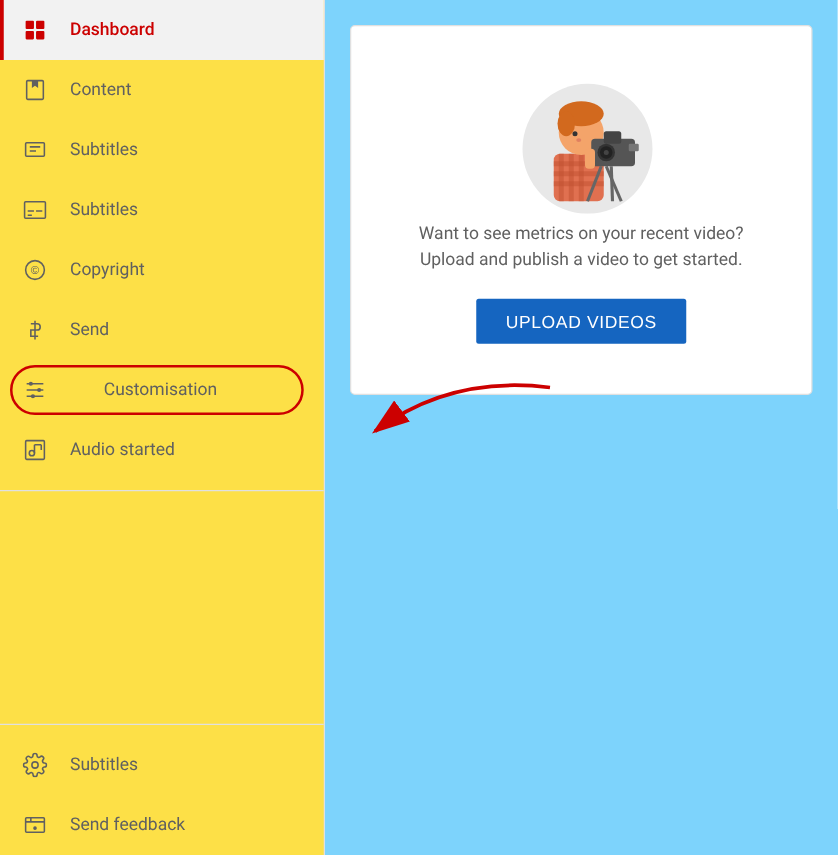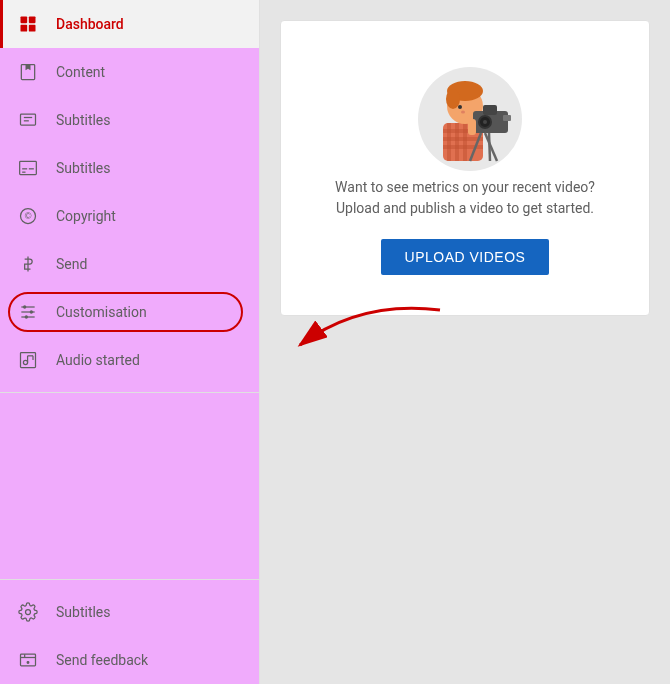--- a/index.html
+++ b/index.html
@@ -9,21 +9,21 @@
       width: 670px;
       height: 684px;
       overflow: hidden;
       display: flex;
     }
 
     
     .sidebar {
       width: 260px;
       min-width: 260px;
-      background: #f0abfc;
+      background: #fde047;
       height: 684px;
       display: flex;
       flex-direction: column;
       border-right: 1px solid #e0e0e0;
       padding-top: 0;
     }
 
     .sidebar-item {
       display: flex;
       align-items: center;
@@ -75,37 +75,38 @@
 
     .sidebar-bottom {
       margin-top: auto;
       border-top: 1px solid #e0e0e0;
       padding-top: 8px;
     }
 
     
     .sidebar-item.highlighted {
       position: relative;
+      gap: 27px;
     }
     .sidebar-item.highlighted::after {
       content: '';
       position: absolute;
       left: 8px;
       top: 4px;
       right: 16px;
       bottom: 4px;
       border: 2px solid #cc0000;
       border-radius: 20px;
       pointer-events: none;
     }
 
     
     .main {
       flex: 1;
-      background: #e5e5e5;
+      background: #7dd3fc;
       display: flex;
       flex-direction: column;
     }
 
     .content-area {
       margin: 20px;
       background: #fff;
       border: 1px solid #e0e0e0;
       border-radius: 4px;
       display: flex;

